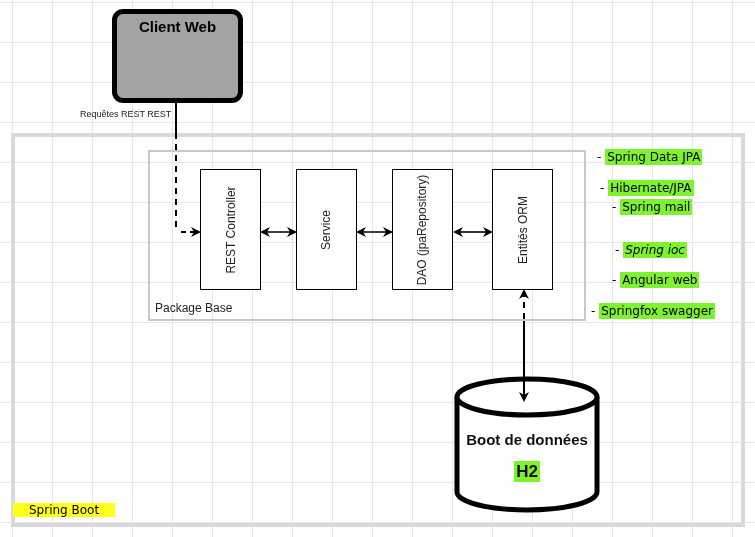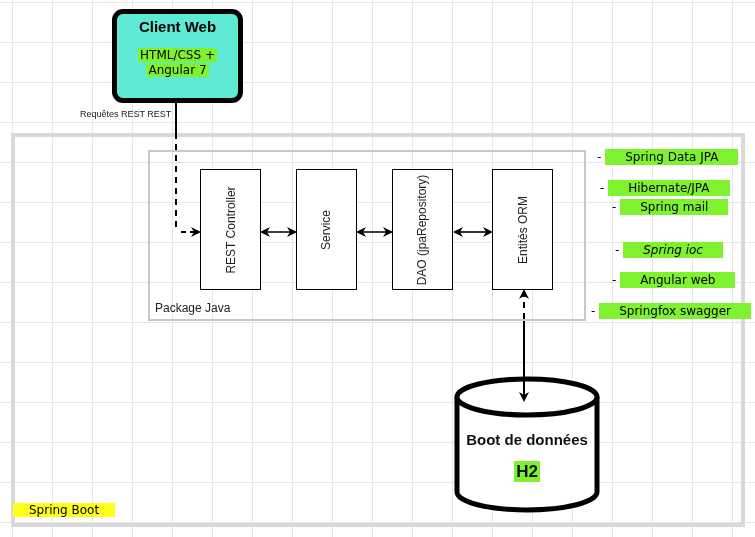--- a/index.html
+++ b/index.html
@@ -25,47 +25,47 @@
   .comp {
     background:#fff; border:1px solid #000; box-sizing:border-box;
     display:flex; align-items:center; justify-content:center;
   }
   .comp span {
     display:block; transform:rotate(-90deg); white-space:nowrap;
     font-size:12px; color:#222;
   }
   .client-box {
     left:112px; top:9px; width:131px; height:94px; box-sizing:border-box;
-    border:5px solid #000; border-radius:11px; background:#5eead4;
+    border:5px solid #000; border-radius:11px; background:#a3a3a3;
     text-align:center;
   }
   .client-title { font-weight:bold; font-size:15px; margin-top:4px; color:#000; }
   .hl {
     background:#7ff230; font-family:"DejaVu Sans", sans-serif; font-size:12px; color:#000;
   }
   .client-tech { margin-top:12px; line-height:14px; }
   .client-tech span { padding:0 2px; }
   .label-small { font-size:9px; color:#222; }
   .pkg-label { font-size:12px; color:#222; }
   .tech-item { font-family:"DejaVu Sans", sans-serif; font-size:12px; color:#000; white-space:nowrap; }
-  .tech-item .hl { padding:1px 20px; }
+  .tech-item .hl { padding:1px 2px; }
   .spring-boot-label {
     left:13px; top:503px; background:#ffff1a; font-family:"DejaVu Sans", sans-serif;
     font-size:12px; padding:0 16px; color:#000;
   }
   .db-title { font-weight:bold; font-size:15px; color:#111; white-space:nowrap; }
   .db-tech { font-weight:bold; font-size:17px; background:#7ff230; padding:1px 2px; color:#111; }
 </style>
 </head>
 <body>
 
 <div class="abs spring-boot-box"></div>
 
 <div class="abs package-box"></div>
-<div class="abs pkg-label" style="left:155px; top:301px;">Package Java</div>
+<div class="abs pkg-label" style="left:155px; top:301px;">Package Base</div>
 
 <div class="abs comp" style="left:200px; top:169px; width:61px; height:121px;">
   <span>REST Controller</span>
 </div>
 <div class="abs comp" style="left:296px; top:169px; width:61px; height:121px;">
   <span>Service</span>
 </div>
 <div class="abs comp" style="left:392px; top:169px; width:61px; height:121px;">
   <span>DAO (jpaRepository)</span>
 </div>
@@ -94,24 +94,20 @@
 
   <g>
     <path d="M457,397 L457,492 A70,18 0 0 0 597,492 L597,397" fill="#fff" stroke="#000" stroke-width="5"></path>
     <ellipse cx="527" cy="397" rx="70" ry="18" fill="#fff" stroke="#000" stroke-width="5"></ellipse>
   </g>
   <line x1="524" y1="380" x2="524" y2="400" stroke="#000" stroke-width="2" marker-end="url(#arrowhead)"></line>
 </svg>
 
 <div class="abs client-box">
   <div class="client-title">Client Web</div>
-  <div class="client-tech">
-    <span class="hl">HTML/CSS +</span><br>
-    <span class="hl">Angular 7</span>
-  </div>
 </div>
 
 <div class="abs label-small" style="left:80px; top:109px;">Requêtes REST REST</div>
 
 <div class="abs tech-item" style="left:597px; top:150px;">
   <span>- </span><span class="hl">Spring Data JPA</span>
 </div>
 <div class="abs tech-item" style="left:600px; top:181px;">
   <span>- </span><span class="hl">Hibernate/JPA</span>
 </div>

